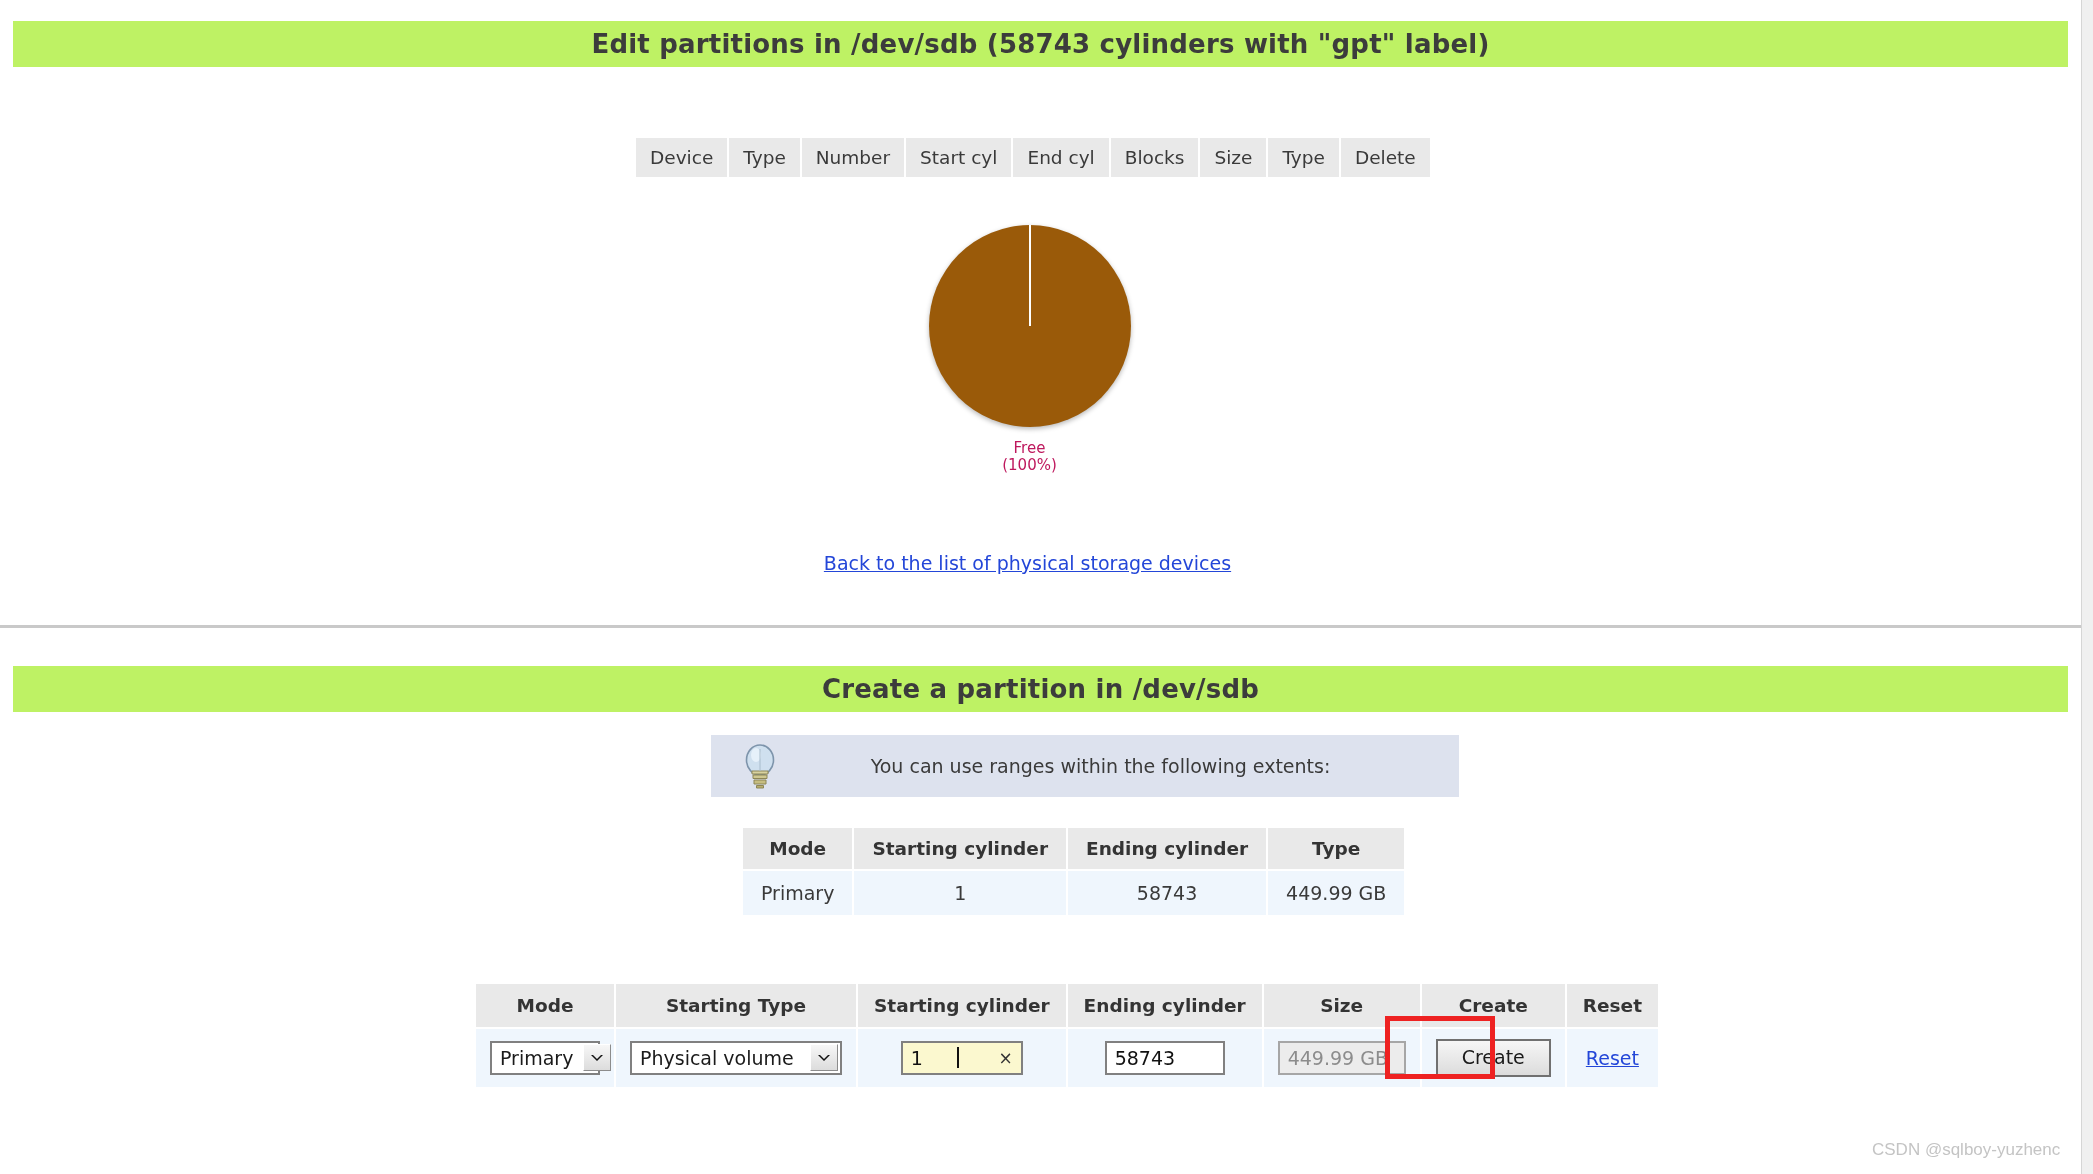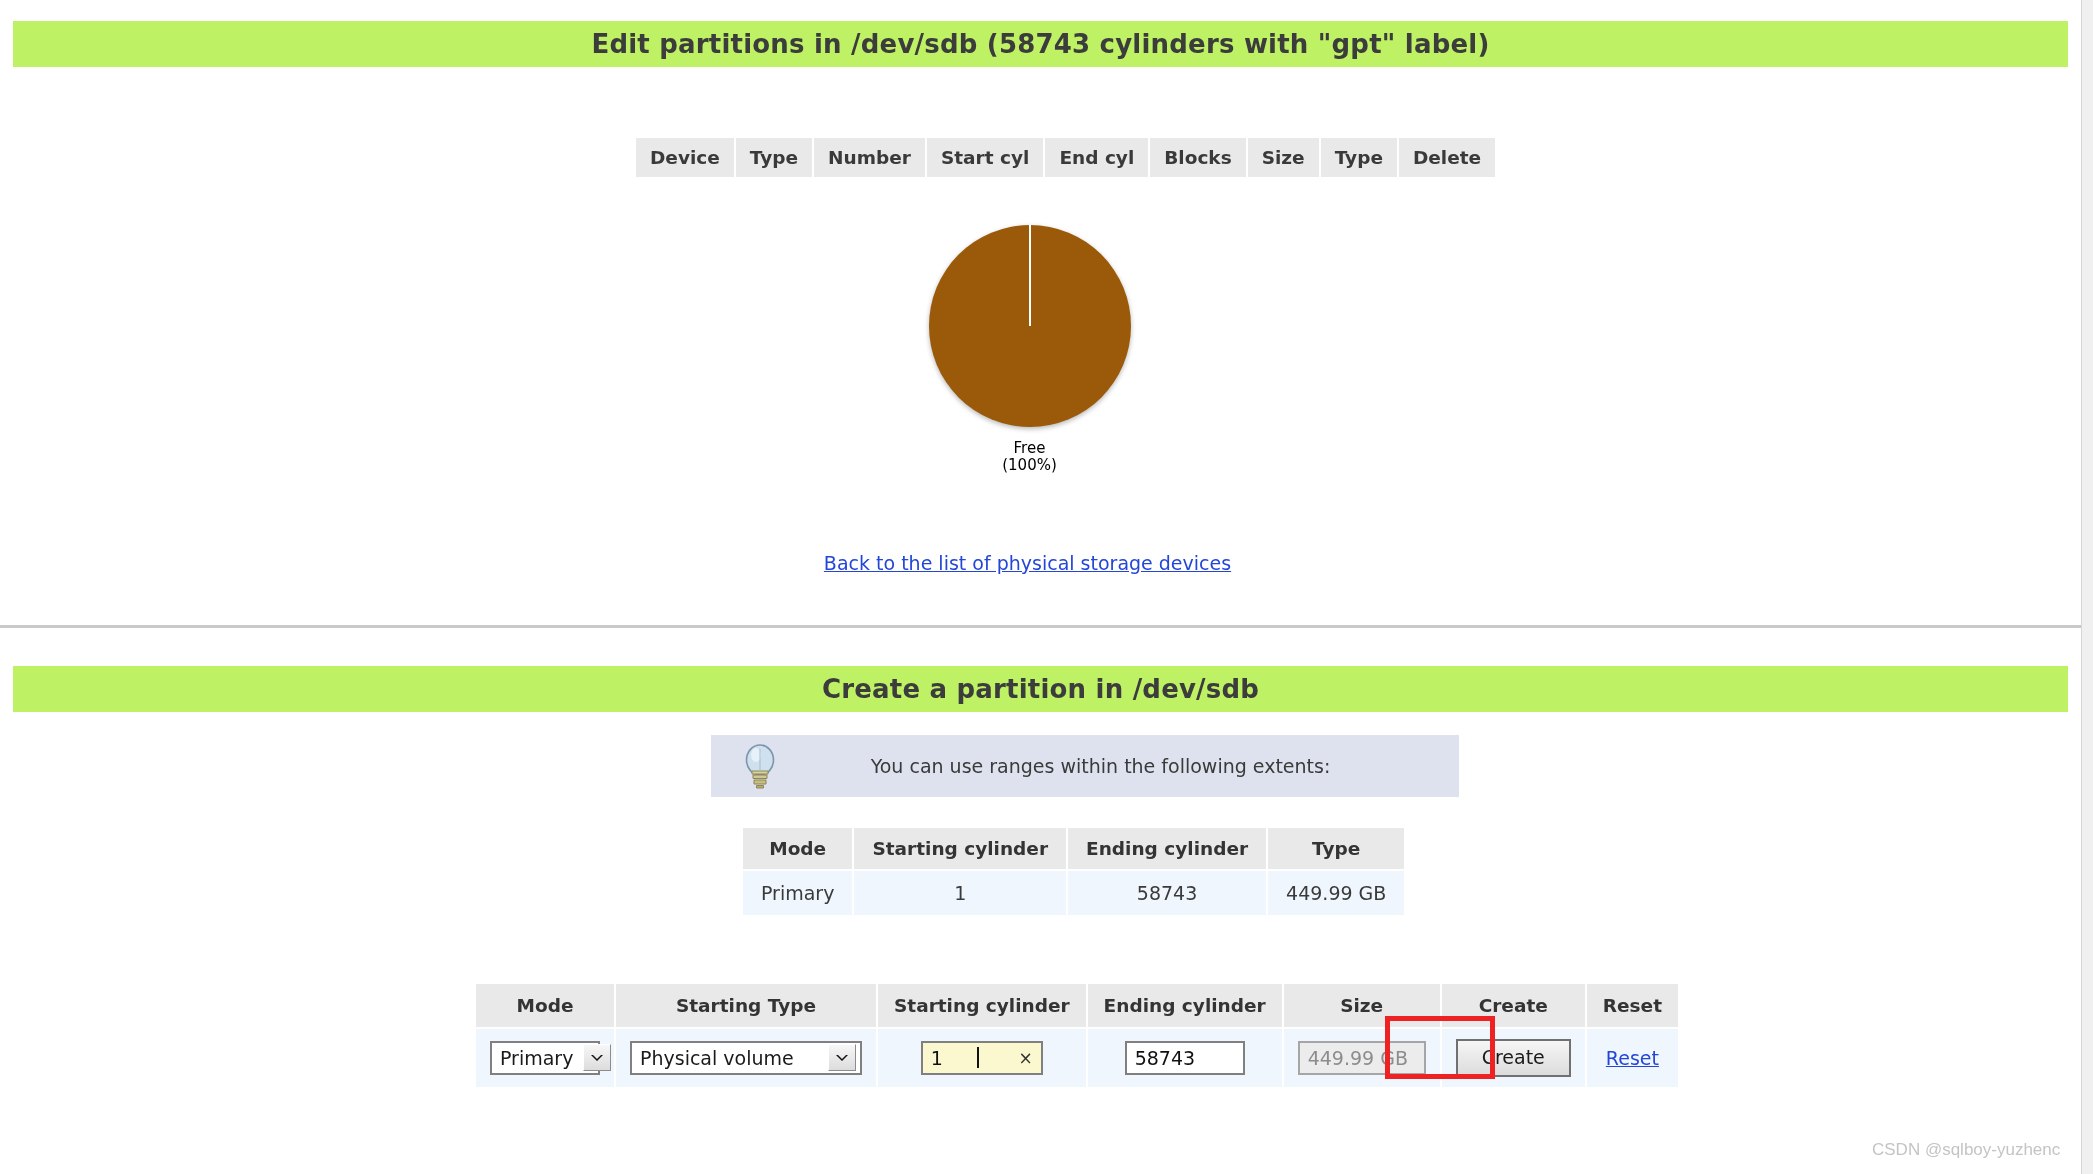--- a/index.html
+++ b/index.html
@@ -63,21 +63,21 @@
     position: absolute;
     top: 138px;
     left: 634px;
     border-collapse: separate;
     border-spacing: 2px 0;
   }
   .parts-table th {
     background: #e9e9e9;
     color: #3a3a3a;
     font-size: 18.5px;
-    font-weight: bold;
+    font-weight: normal;
     padding: 9px 14px;
     text-align: center;
     white-space: nowrap;
   }
 
   
   .pie-wrap {
     position: absolute;
     top: 225px;
     left: 927px;
@@ -99,21 +99,21 @@
     top: 0;
     width: 2px;
     height: 101px;
     margin-left: -1px;
     background: #ffffff;
   }
   .pie-label {
     margin-top: 13px;
     font-size: 15px;
     line-height: 1.12;
-    color: #000000;
+    color: #be185d;
     font-family: "DejaVu Sans", "Liberation Sans", sans-serif;
   }
 
   
   .back-link-wrap {
     position: absolute;
     top: 552px;
     left: 0;
     width: 2055px;
     text-align: center;
@@ -223,21 +223,21 @@
     border: 1px solid #8c8c8c;
     border-top-color: #ffffff;
     border-left-color: #ffffff;
     display: inline-flex;
     align-items: center;
     justify-content: center;
     flex: none;
   }
   .cls-select .arrow-btn svg { display: block; }
   #sel-mode { width: 110px; }
-  #sel-ptype { width: 232px; gap: 6px; }
+  #sel-ptype { width: 212px; gap: 6px; }
 
   
   .txt-input {
     background: #ffffff;
     border: 2px solid #808080;
     height: 34px;
     box-sizing: border-box;
     font-size: 19px;
     color: #111;
     padding: 0 8px;

